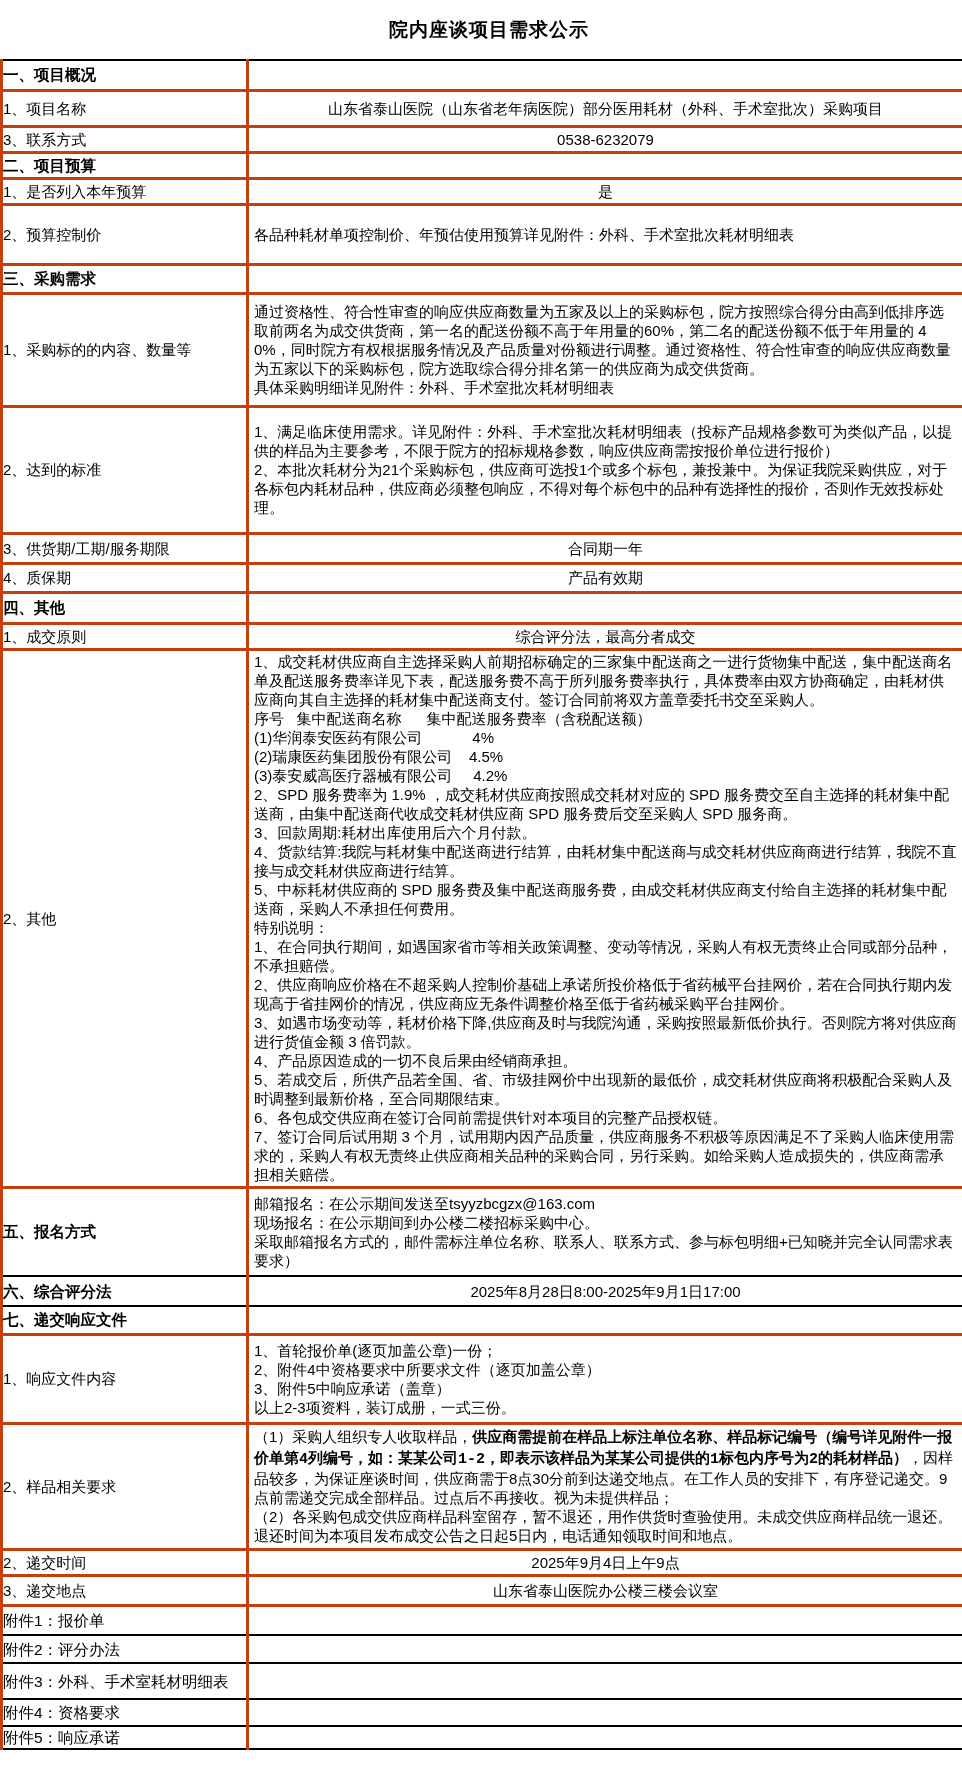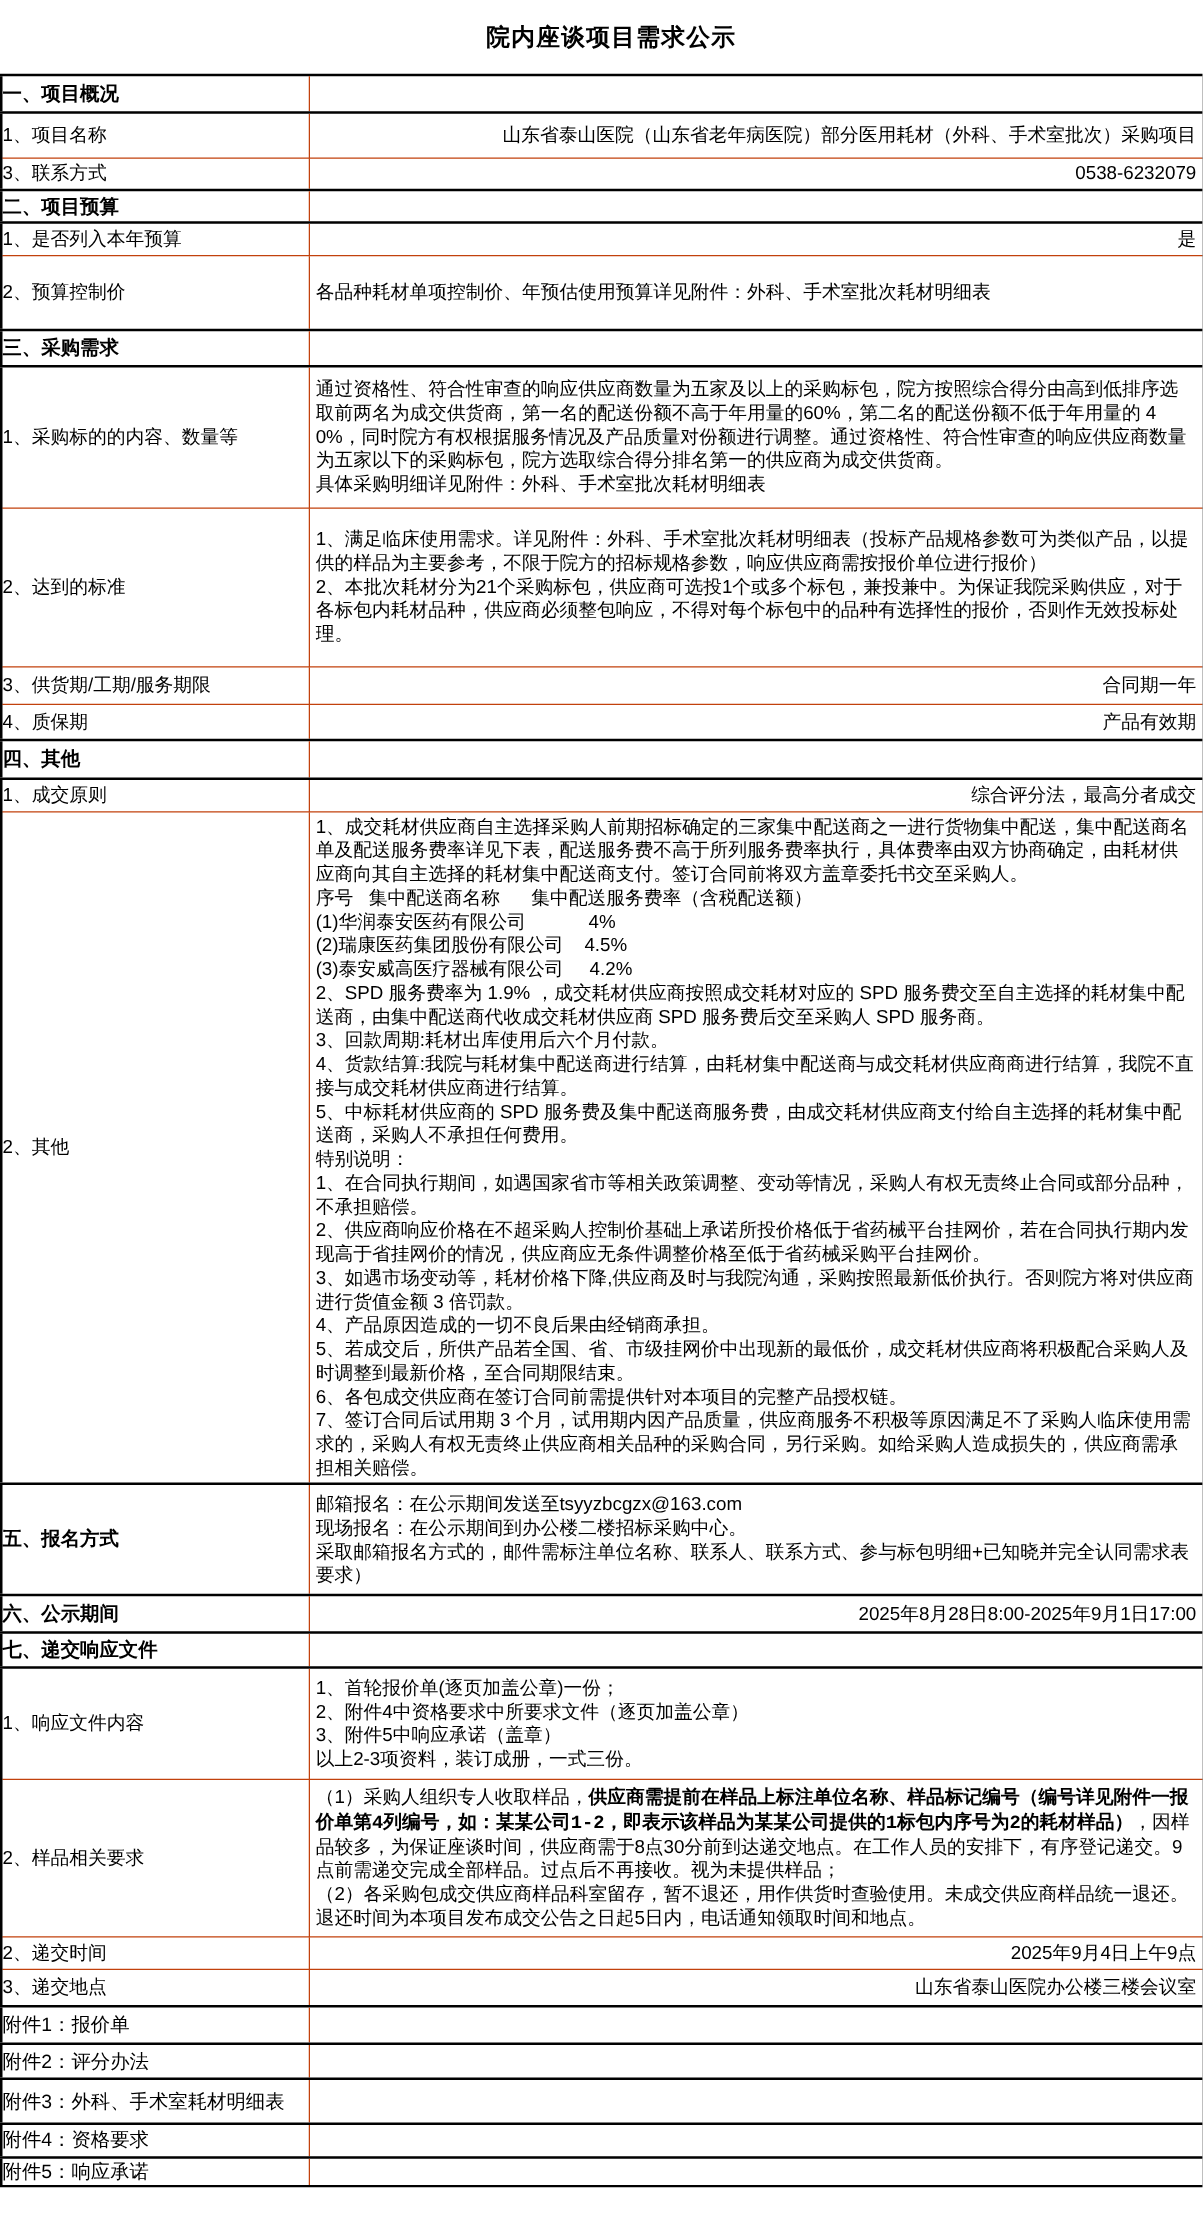--- a/index.html
+++ b/index.html
@@ -1,22 +1,22 @@
 <!DOCTYPE html>
 <html><head>
 <meta charset="utf-8">
 <style>
   html,body{margin:0;padding:0;background:#fff;color:#000;}
   body{width:962px;font-family:"Liberation Sans",sans-serif;}
   .page-title{font-size:19px;font-weight:bold;text-align:center;padding:17px 0 16px 16px;letter-spacing:1px;}
   table.doc{border-collapse:collapse;table-layout:fixed;width:962px;border:2px solid #000;}
-  td{border:1px solid #c2410c;font-size:15px;line-height:19px;vertical-align:middle;padding:1px 5px;word-break:break-all;}
+  td{border:3px solid #c2410c;font-size:15px;line-height:19px;vertical-align:middle;padding:1px 5px;word-break:break-all;}
   td.label{padding-left:0;}
   td.val{white-space:pre-wrap;text-align:left;}
-  td.center{text-align:right;}
+  td.center{text-align:center;}
   tr.sec td{border-top:2px solid #000;border-bottom:2px solid #000;}
   tr.sec td.label{font-weight:bold;font-size:15.5px;}
   tr.att td{border-top:2px solid #000;border-bottom:2px solid #000;}
   tr.att td.label{font-weight:normal;font-size:15.5px;}
   .rich-bold{font-weight:bold;font-family:Liberation Mono, monospace;}
 </style>
 </head>
 <body>
 
 <div class="page-title">院内座谈项目需求公示</div>
@@ -102,21 +102,21 @@
 6、各包成交供应商在签订合同前需提供针对本项目的完整产品授权链。
 7、签订合同后试用期 3 个月，试用期内因产品质量，供应商服务不积极等原因满足不了采购人临床使用需求的，采购人有权无责终止供应商相关品种的采购合同，另行采购。如给采购人造成损失的，供应商需承担相关赔偿。</td>
   </tr>
   <tr class="sec" style="height:89px">
     <td class="label">五、报名方式</td>
     <td class="val">邮箱报名：在公示期间发送至tsyyzbcgzx@163.com
 现场报名：在公示期间到办公楼二楼招标采购中心。
 采取邮箱报名方式的，邮件需标注单位名称、联系人、联系方式、参与标包明细+已知晓并完全认同需求表要求）</td>
   </tr>
   <tr class="sec" style="height:30px">
-    <td class="label">六、公示期间</td>
+    <td class="label">六、综合评分法</td>
     <td class="val center">2025年8月28日8:00-2025年9月1日17:00</td>
   </tr>
   <tr class="sec" style="height:28px">
     <td class="label">七、递交响应文件</td>
     <td class="val"></td>
   </tr>
   <tr style="height:89px">
     <td class="label">1、响应文件内容</td>
     <td class="val">1、首轮报价单(逐页加盖公章)一份；
 2、附件4中资格要求中所要求文件（逐页加盖公章）

